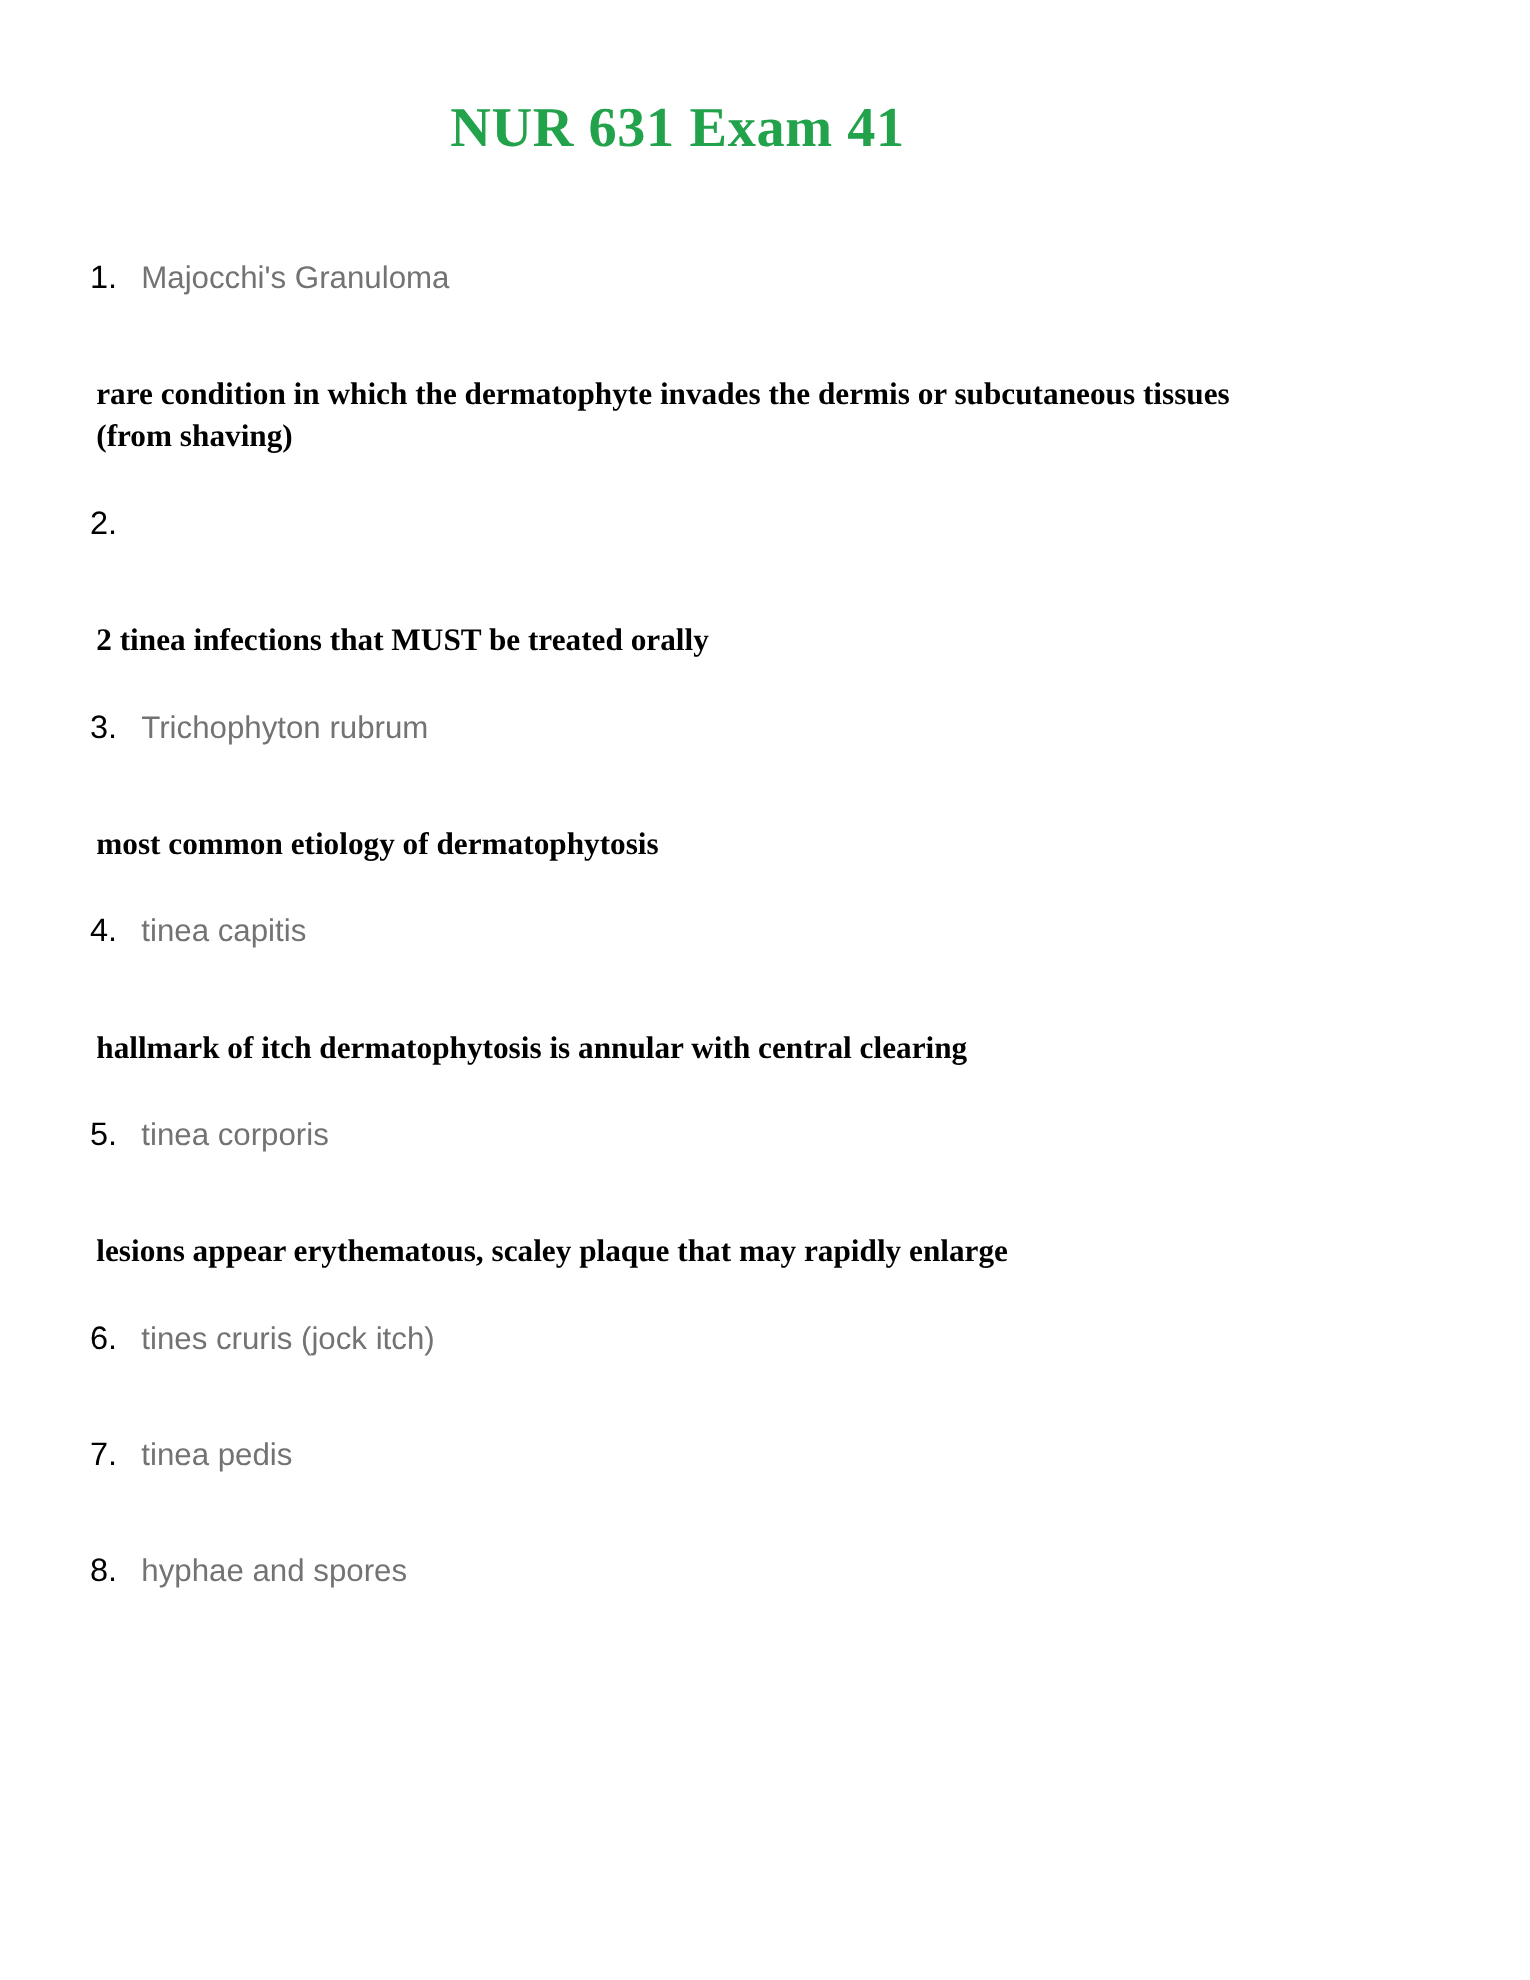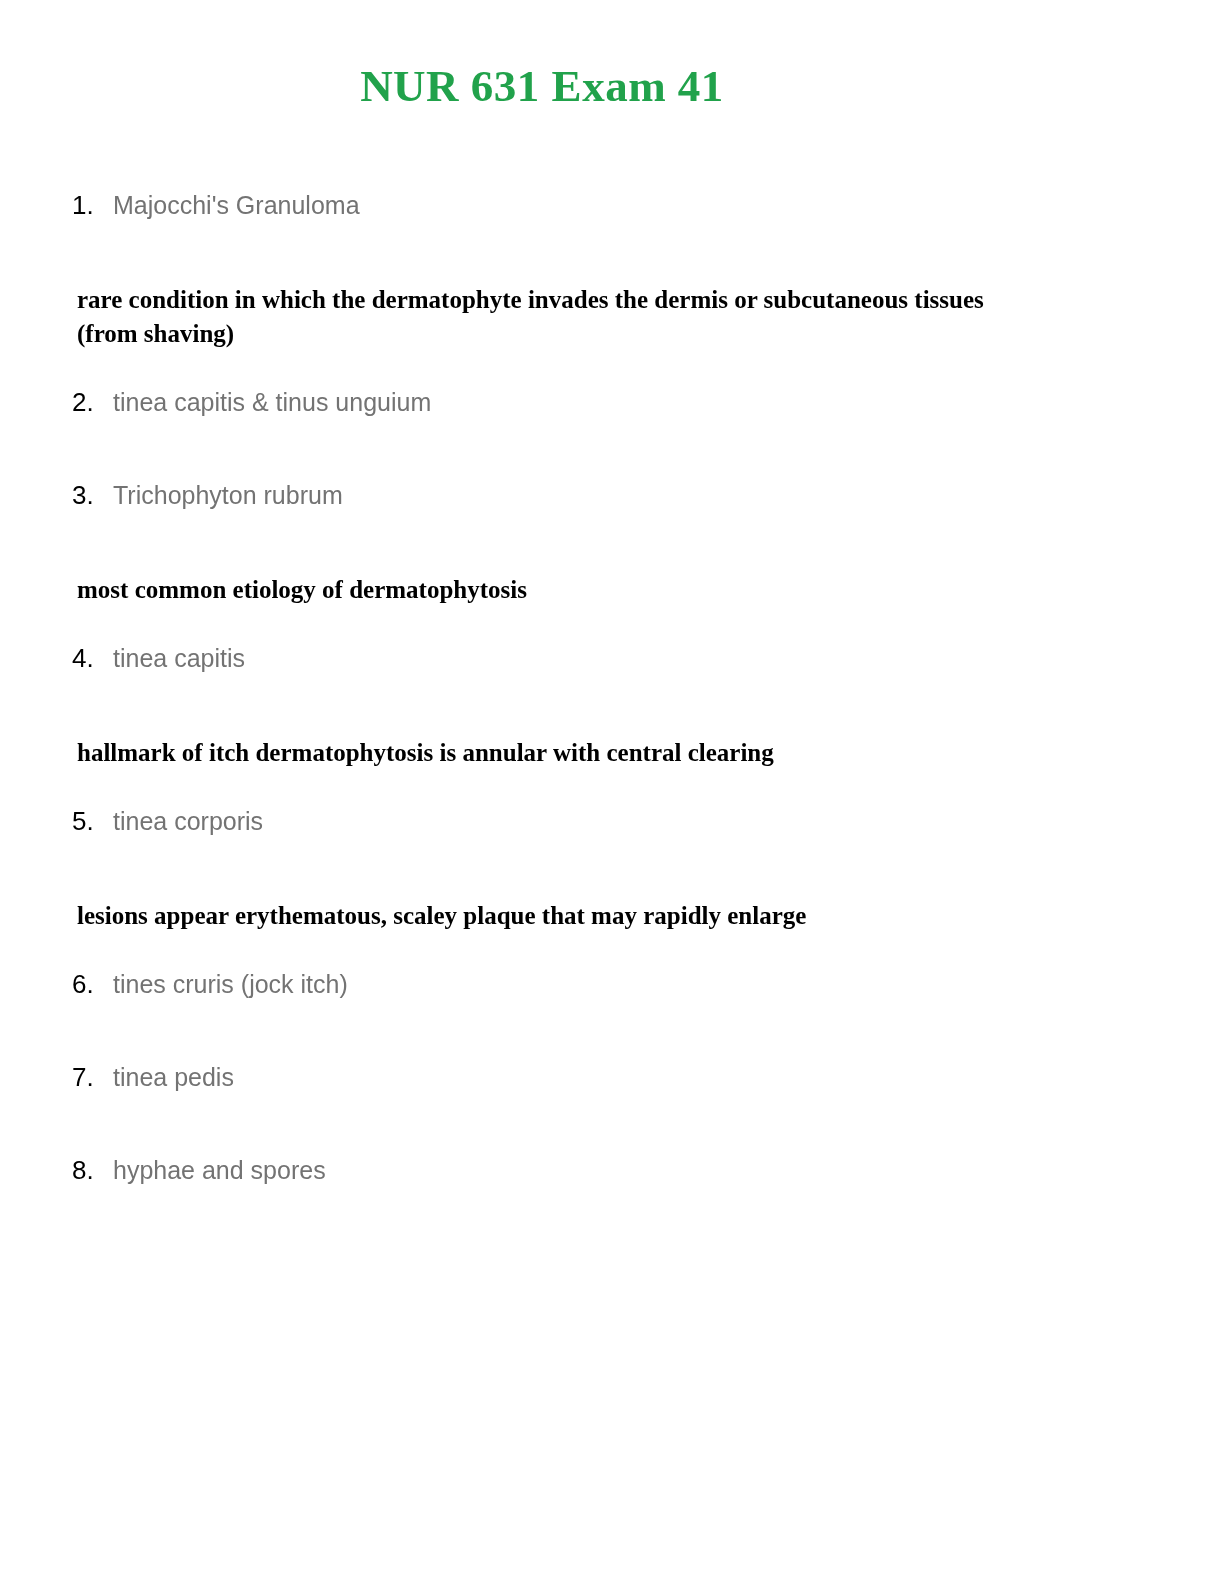--- a/index.html
+++ b/index.html
@@ -6,21 +6,21 @@
     margin: 0;
     padding: 0;
     background: #ffffff;
   }
   .page {
     position: relative;
     width: 1084px;
     height: 1584px;
     background: #ffffff;
     box-sizing: border-box;
-    padding: 60px 72px 0 72px;
+    padding: 76px 72px 0 72px;
     overflow: hidden;
     font-family: "Liberation Serif", serif;
     color: #000000;
   }
   .doc-title {
     text-align: center;
     font-family: "Liberation Serif", serif;
     font-weight: bold;
     font-size: 45px;
     margin: 0 0 78px 0;
@@ -68,22 +68,22 @@
     <div class="term-line">
       <span class="term-number">1.</span>
       <span class="term-text">Majocchi's Granuloma</span>
     </div>
     <p class="definition">rare condition in which the dermatophyte invades the dermis or subcutaneous tissues (from shaving)</p>
   </div>
 
   <div class="qa-item">
     <div class="term-line">
       <span class="term-number">2.</span>
-      <span class="term-text">tinea capitis &amp; tinus unguium</span>
     </div>
+    <p class="definition">2 tinea infections that MUST be treated orally</p>
   </div>
 
   <div class="qa-item">
     <div class="term-line">
       <span class="term-number">3.</span>
       <span class="term-text">Trichophyton rubrum</span>
     </div>
     <p class="definition">most common etiology of dermatophytosis</p>
   </div>
 

